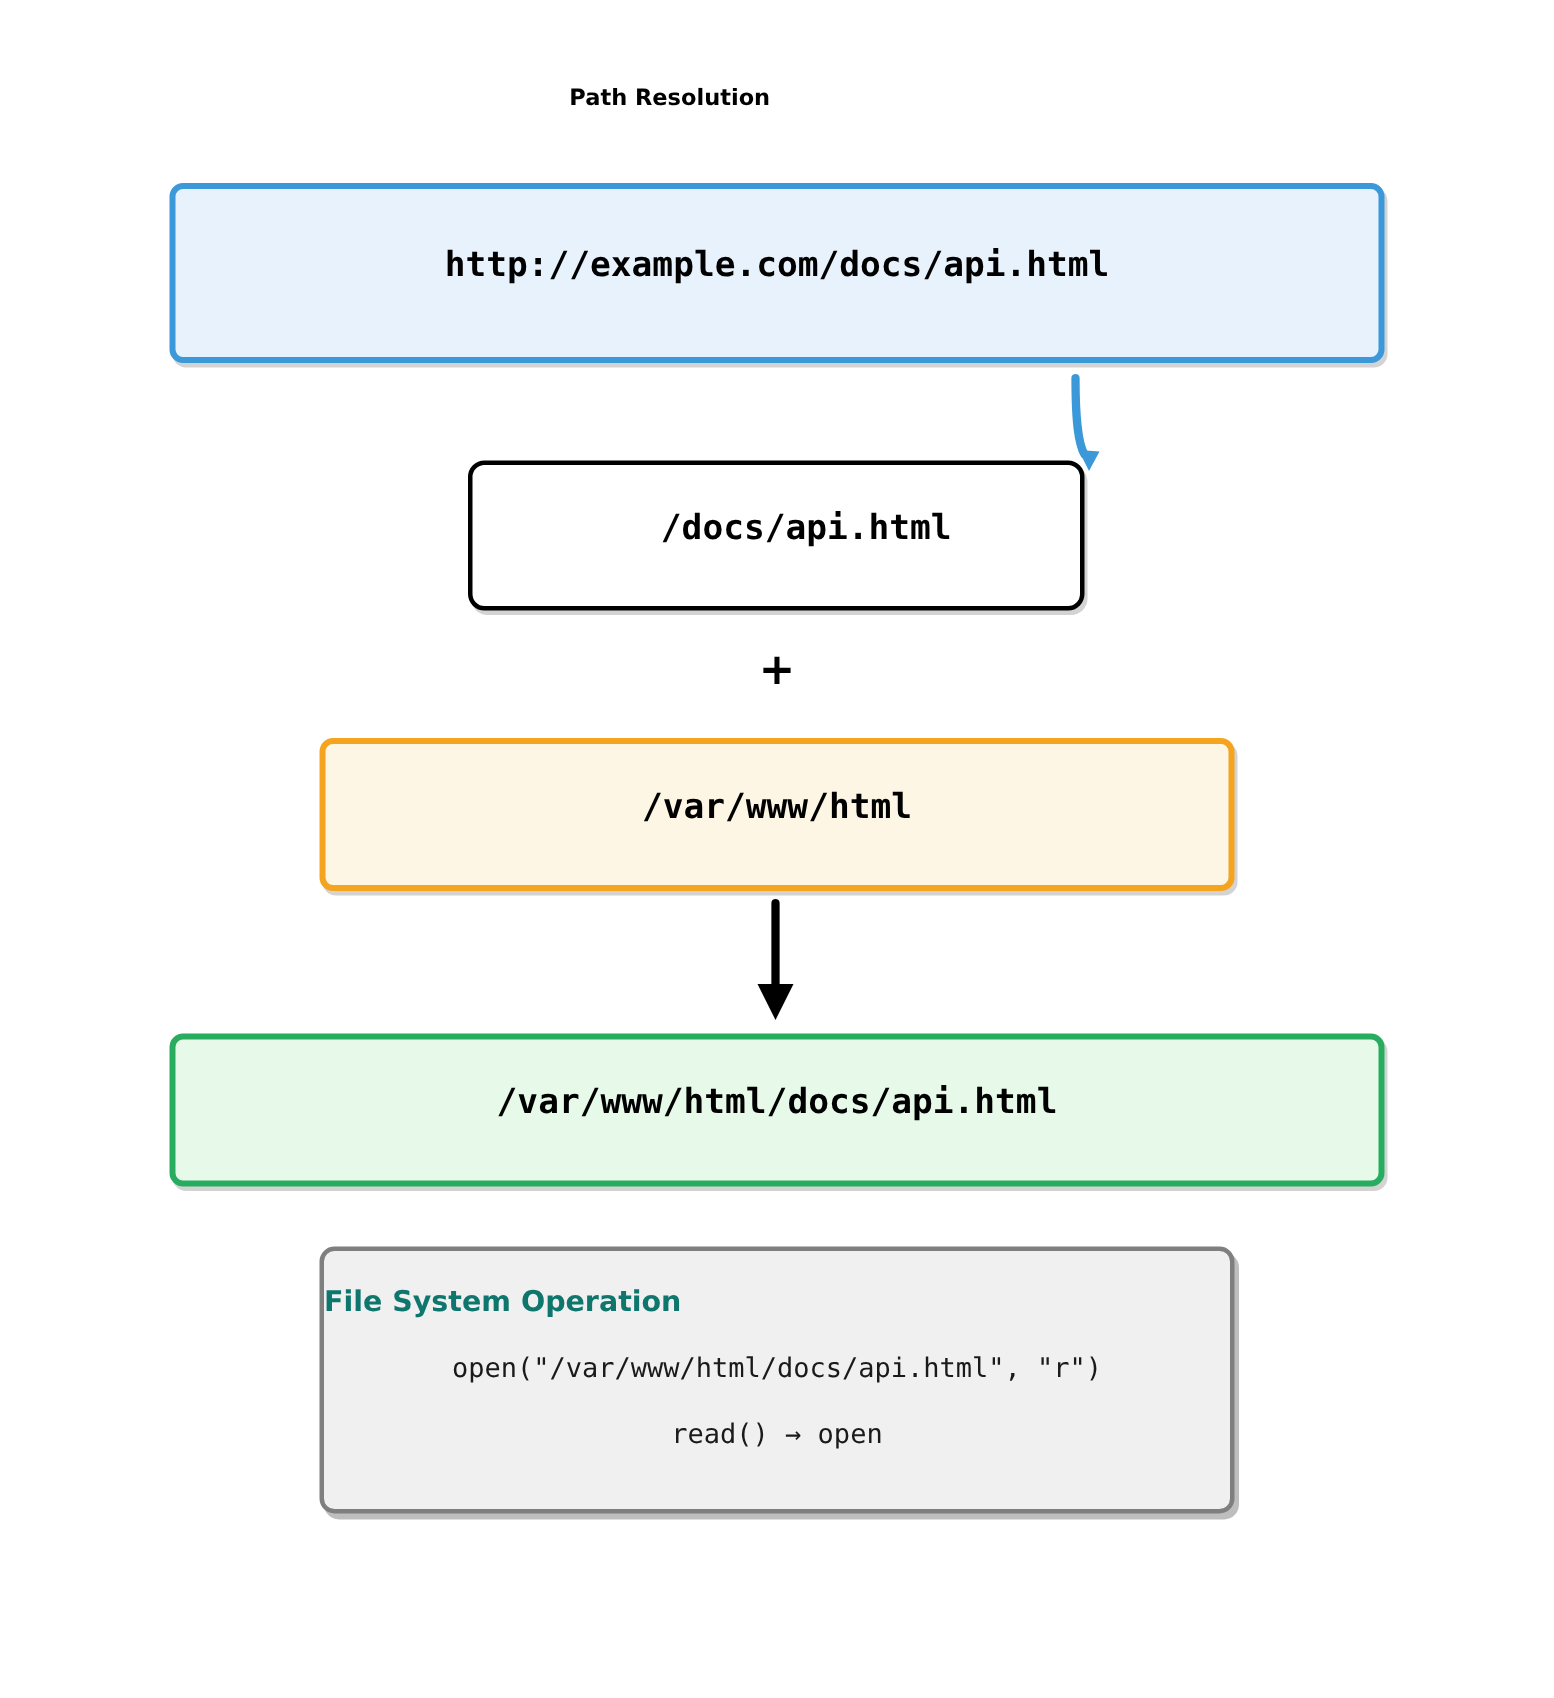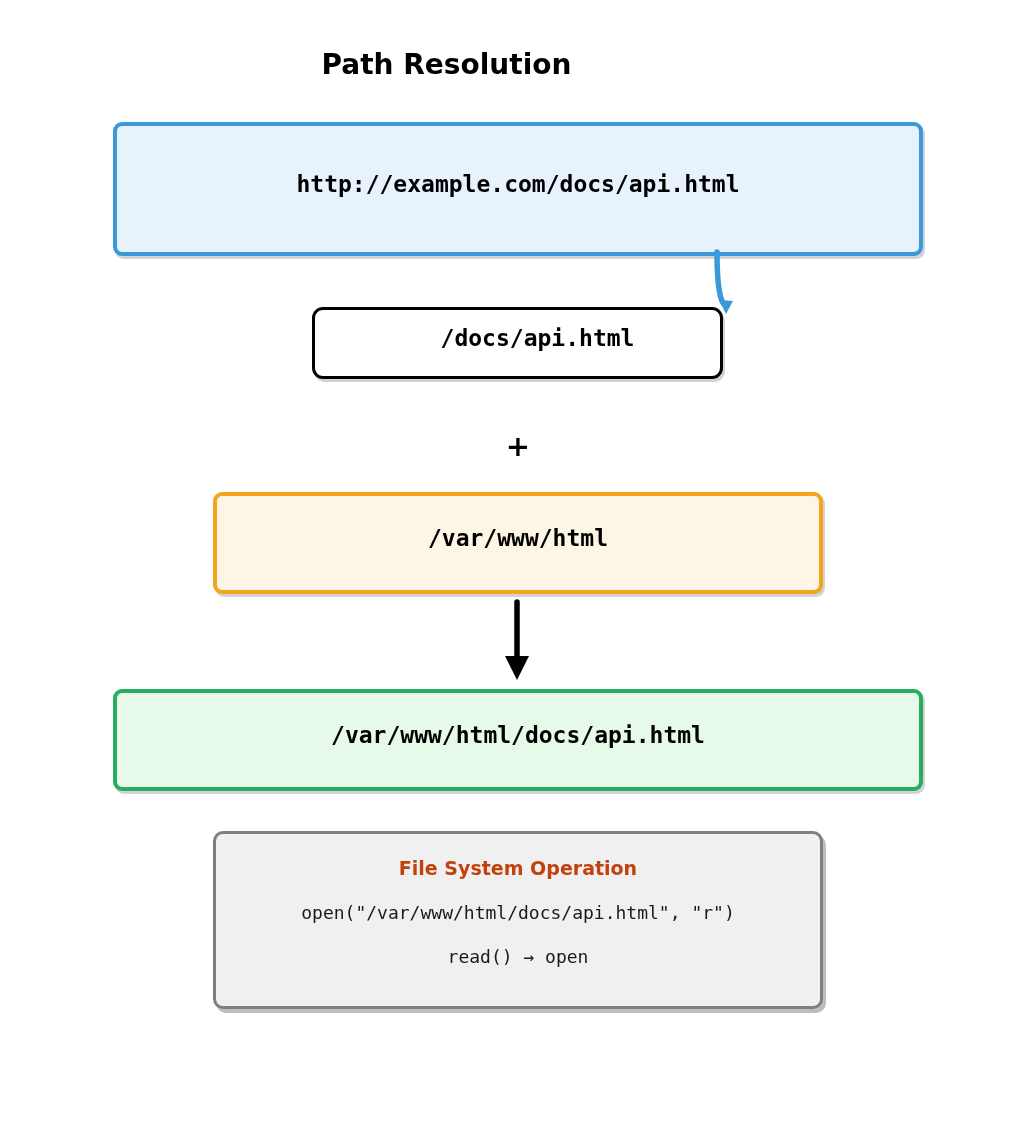--- a/index.html
+++ b/index.html
@@ -14,21 +14,21 @@
     height: 1132px;
     background: #ffffff;
     overflow: hidden;
   }
   .title {
     position: absolute;
     left: 0;
     top: 50px;
     width: 893px;
     text-align: center;
-    font-size: 28px;
+    font-size: 15px;
     font-weight: bold;
     color: #000;
     line-height: 30px;
   }
   .node {
     position: absolute;
     box-sizing: border-box;
     display: flex;
     align-items: center;
     justify-content: center;
@@ -37,26 +37,26 @@
   }
   .node .label {
     font-family: "DejaVu Sans Mono", "Liberation Mono", monospace;
     font-weight: bold;
     font-size: 23px;
     color: #000;
     padding-bottom: 10px;
     white-space: nowrap;
   }
   .node-url {
-    left: 113px; top: 122px; width: 810px; height: 134px;
+    left: 113px; top: 122px; width: 810px; height: 120px;
     background: var(--url-fill, #e7f2fc);
     border: 4px solid var(--url-border, #3b98d9);
   }
   .node-url-path {
-    left: 312px; top: 307px; width: 411px; height: 72px;
+    left: 312px; top: 307px; width: 411px; height: 100px;
     background: var(--path-fill, #ffffff);
     border: 3.5px solid var(--path-border, #000000);
     border-radius: 11px;
     padding-left: 40px;
   }
   .node-doc-root {
     left: 213px; top: 492px; width: 610px; height: 102px;
     background: var(--root-fill, #fdf6e4);
     border: 4px solid var(--root-border, #f5a41f);
   }
@@ -78,24 +78,23 @@
   .node-fs {
     left: 213px; top: 831px; width: 610px; height: 178px;
     background: var(--fs-fill, #f0f0f0);
     border: 3px solid var(--fs-border, #7f7f7f);
     border-radius: 10px;
     box-shadow: 3px 4px 0 rgba(110,110,110,0.45);
     display: block;
     padding-top: 21px;
   }
   .fs-title {
-    text-align: center;
     font-size: 19px;
     font-weight: bold;
-    color: #c2410c;
+    color: #0f766e;
     line-height: 26px;
   }
   .fs-line {
     text-align: center;
     font-family: "DejaVu Sans Mono", "Liberation Mono", monospace;
     font-size: 18px;
     color: #1a1a1a;
     line-height: 24px;
     margin-top: 20px;
     white-space: nowrap;

